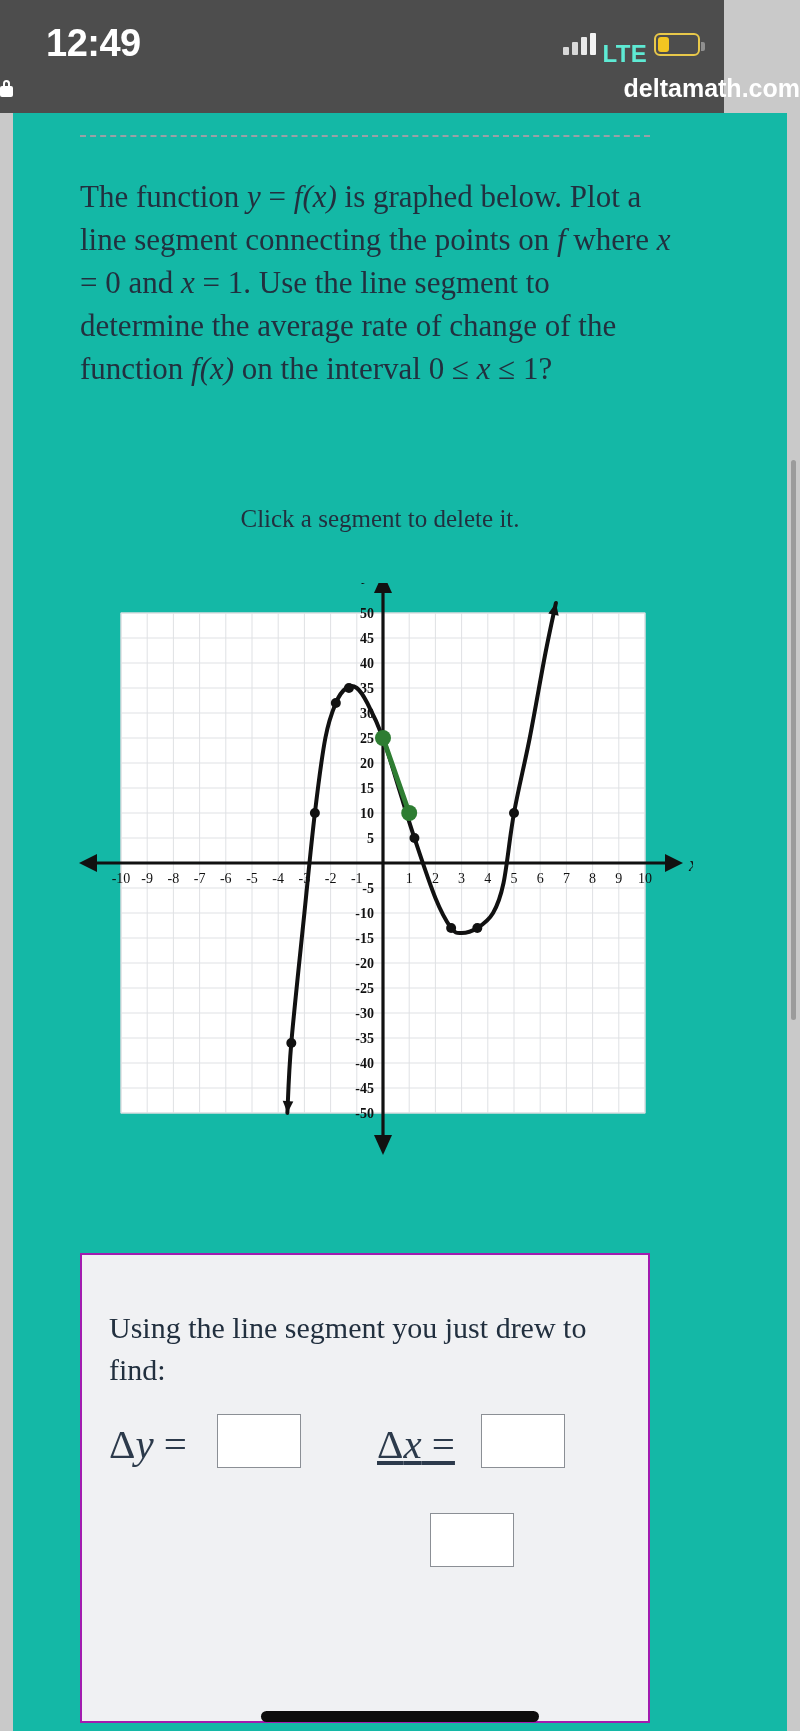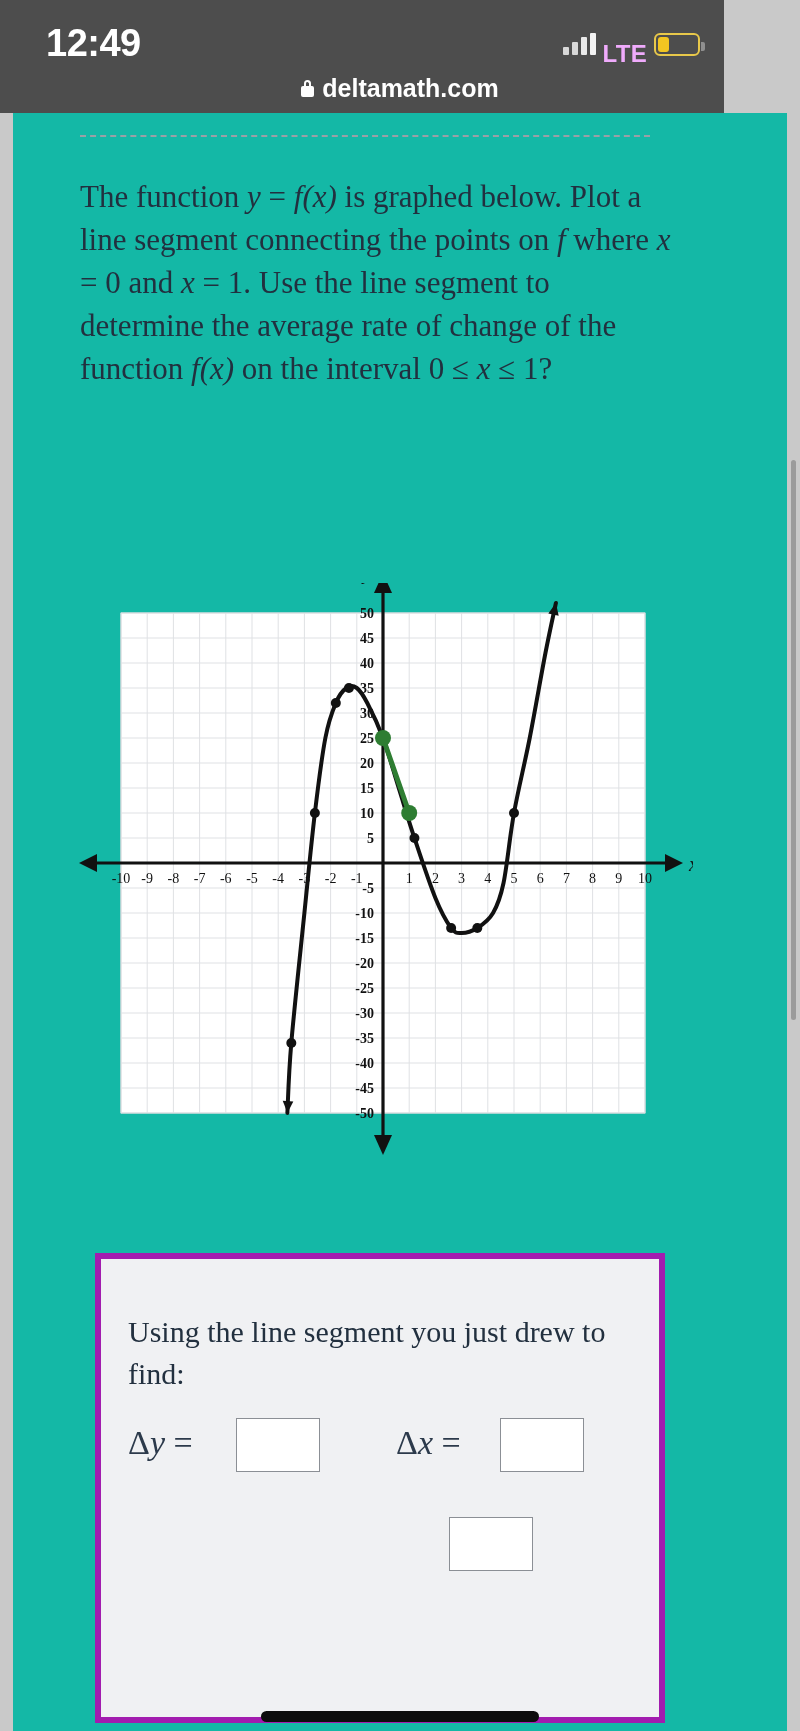--- a/index.html
+++ b/index.html
@@ -26,41 +26,41 @@
     position:absolute; right:24px; top:28px;
     display:flex; align-items:center; gap:7px; height:32px;
   }
   .bars{ display:flex; align-items:flex-end; gap:3px; height:22px; }
   .bars i{ display:block; width:6px; background:#ffffff; border-radius:1px; }
   .bars i:nth-child(1){ height:8px; background:#d8d8d8;}
   .bars i:nth-child(2){ height:13px; background:#d8d8d8;}
   .bars i:nth-child(3){ height:18px; background:#eaeaea;}
   .bars i:nth-child(4){ height:22px; background:#f3f3f3;}
   .lte{
-    color:#f0abfc; font-size:24px; font-weight:700;
+    color:#5eead4; font-size:24px; font-weight:700;
     font-family:"Liberation Sans", sans-serif; letter-spacing:0.3px;margin-top:20px;
   }
   .battery{
     position:relative; width:46px; height:23px;
     border:2.5px solid #e8c84a; border-radius:6px;
     background:transparent;
   }
   .battery .fill{
     position:absolute; left:2px; top:2px; bottom:2px; width:11px;
     background:#f2c521; border-radius:3px;
   }
   .battery .tip{
     position:absolute; right:-7px; top:7px; width:4px; height:9px;
     background:#8f8f8f; border-radius:0 2px 2px 0;
   }
 
   
   .urlbar{
     position:absolute; left:0; top:64px; width:800px; height:49px;
-    display:flex; align-items:center; justify-content:center; gap:8px;
+    display:flex; align-items:center; justify-content:space-between; gap:8px;
   }
   .lock{
     width:13px; height:17px; position:relative; display:inline-block;
   }
   .lock .body{
     position:absolute; bottom:0; left:0; width:13px; height:11px;
     background:#ffffff; border-radius:2px;
   }
   .lock .shackle{
     position:absolute; top:0; left:3px; width:7px; height:8px;
@@ -106,33 +106,33 @@
   }
 
   
   .graphwrap{
     position:absolute; left:60px; top:470px; width:620px; height:620px;
   }
   .graphwrap svg{ display:block; }
 
   
   .answerpanel{
-    position:absolute; left:82px; top:1140px; width:570px; height:470px;
-    background:#f0f1f3; border:6px solid #a21caf;
+    position:absolute; left:67px; top:1140px; width:570px; height:470px;
+    background:#f0f1f3; border:2px solid #a21caf;
   }
   .apline{
     position:absolute; left:27px; top:52px; width:520px;
     color:#22303f; font-size:30px; line-height:42px;
     font-family:"Liberation Serif", serif;
   }
   .deltarow{
     position:absolute; left:27px; top:155px; width:520px; height:66px;
   }
   .dlabel{
-    position:absolute; color:#2c3a4b; font-size:34px;
+    position:absolute; color:#2c3a4b; font-size:41px;
     font-family:"Liberation Serif", serif;
   }
   .dlabel .ital{ font-style:italic; }
   .dbox{
     position:absolute; width:84px; height:54px;
     background:#ffffff; border:1.5px solid #8b8f95;
     top:4px;
   }
   .arclabel{
     position:absolute; left:27px; top:278px;
@@ -188,20 +188,21 @@
 <div class="page">
   <div class="inner">
 
     <div class="divider"></div>
 
     <div class="question">
       <span>The function </span><span class="mi">y</span><span> = </span><span class="mi">f</span><span class="mi">(x)</span><span> is graphed below. Plot a line segment connecting the points on </span><span class="mi">f</span><span> where </span><span class="mi">x</span><span> = </span><span class="mn">0</span><span> and </span><span class="mi">x</span><span> = </span><span class="mn">1</span><span>. Use the line segment to determine the average rate of change of the function </span><span class="mi">f</span><span class="mi">(x)</span><span> on the interval </span><span class="mn">0</span><span> ≤ </span><span class="mi">x</span><span> ≤ </span><span class="mn">1</span><span>?</span>
     </div>
 
     <div class="plotinstr">
+      <div>Click a segment to delete it.</div>
     </div>
 
     <div class="graphwrap">
       <svg id="graph-svg" width="620" height="620" viewBox="0 0 620 620">
           <rect x="48" y="30" width="524" height="500" fill="#ffffff" stroke="#d5d7da" stroke-width="1"></rect>
           <line x1="48" y1="30" x2="48" y2="530" stroke="#dfe1e4" stroke-width="1"></line>
           <line x1="74.20000000000002" y1="30" x2="74.20000000000002" y2="530" stroke="#dfe1e4" stroke-width="1"></line>
           <line x1="100.4" y1="30" x2="100.4" y2="530" stroke="#dfe1e4" stroke-width="1"></line>
           <line x1="126.6" y1="30" x2="126.6" y2="530" stroke="#dfe1e4" stroke-width="1"></line>
           <line x1="152.8" y1="30" x2="152.8" y2="530" stroke="#dfe1e4" stroke-width="1"></line>
@@ -314,21 +315,21 @@
 
     <div class="answerpanel">
       <div class="apline">Using the line segment you just drew to find:</div>
 
       <div class="deltarow">
         <span class="dlabel" style="left:0; top:10px;">
           <span>Δ</span><span class="ital">y</span><span> =</span>
         </span>
         <div class="dbox" style="left:108px;"></div>
 
-        <span class="dlabel" style="left:268px; top:10px;">
+        <span class="dlabel" style="left:268px; top:10px;text-decoration:underline;">
           <span>Δ</span><span class="ital">x</span><span> =</span>
         </span>
         <div class="dbox" style="left:372px;"></div>
       </div>
 
       <div class="arcbox"></div>
     </div>
 
   </div>
 </div>

